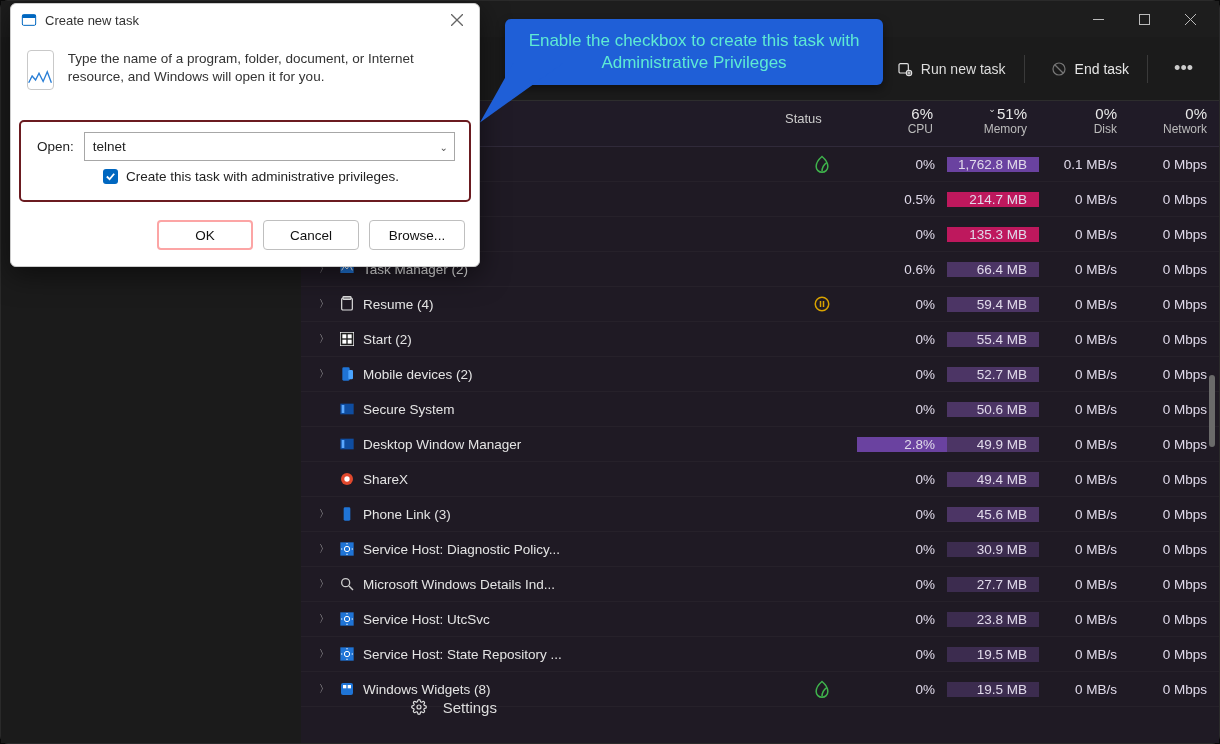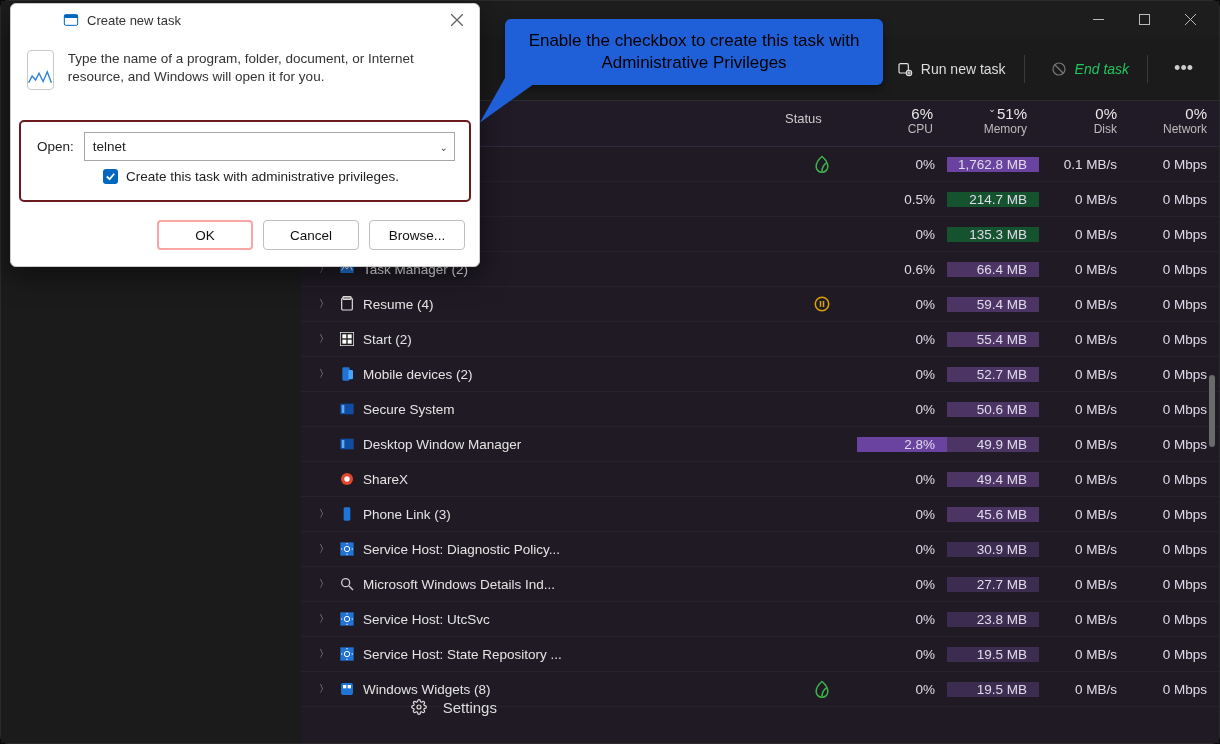--- a/index.html
+++ b/index.html
@@ -76,21 +76,21 @@
     background:#1b1b1b;
     border-bottom:1px solid #2d2d2d;
   }
   .tb-btn {
     display:flex; align-items:center; gap:8px;
     color:#ddd; font-size:14px; cursor:pointer;
     padding:6px 8px;
     border-right:1px solid #3a3a3a;
     padding-right:18px;
   }
-  .tb-btn.disabled { color:#22c55e;font-style:italic; }
+  .tb-btn.disabled { color:#e5e5e5; }
   .tb-btn:last-of-type{border-right:none}
   .tb-more { color:#ccc; font-size:18px; padding:0 8px; cursor:pointer;}
 
   
   .col-headers {
     display:flex;
     background:#201b27;
     border-bottom:1px solid #302a3a;
     font-size:13px;
     color:#ccc;
@@ -117,21 +117,21 @@
     white-space:nowrap; overflow:hidden; text-overflow:ellipsis;
   }
   .expander { width:12px; color:#ccc; font-size:10px;}
   .no-exp { width:12px; }
   .proc-icon{ width:16px; height:16px; display:inline-flex; align-items:center; justify-content:center; font-size:13px;}
   .pr-status{ width:70px; display:flex; align-items:center; justify-content:center;}
   .pr-num { width:90px; text-align:right; padding-right:12px; color:#e0daea;}
   .pr-mem-cell{ width:92px; text-align:right; padding-right:12px; }
   .mem-bg-1{ background:#3c2c4f; }
   .mem-bg-2{ background:#4c3565; }
-  .mem-bg-3{ background:#14532d; }
+  .mem-bg-3{ background:#be185d; }
   .mem-bg-4{ background:#6a42a0; }
   .cpu-bg-hi{ background:#6a42a0; }
 
   .scrollbar-thumb {
     position:absolute;
     right:4px;
     top:228px;
     width:6px; height:72px;
     background:#6a6a6a;
     border-radius:3px;
@@ -148,21 +148,20 @@
     box-shadow:0 8px 28px rgba(0,0,0,0.5);
     color:#222;
     font-size:13.5px;
     z-index:50;
   }
   .dlg-title{
     display:flex; align-items:center;
     height:32px;
     padding:0 8px 0 10px;
     gap:8px;
-    margin-left:42px;
   }
   .dlg-title .t{ flex:1; color:#333; font-size:13px;}
   .dlg-x{ width:28px; height:24px; display:flex; align-items:center; justify-content:center; color:#777; cursor:pointer; font-size:15px;}
   .dlg-body { padding:14px 16px 4px 16px;}
   .dlg-desc { display:flex; gap:14px; align-items:flex-start; margin-bottom:26px;}
   .dlg-run-icon{ width:40px; height:40px; border:1px solid #c9c9c9; border-radius:4px; display:flex; align-items:flex-end; justify-content:center; background:#fff; overflow:hidden;}
   .dlg-desc-text{ color:#333; line-height:1.35;}
   .open-row { display:flex; align-items:center; gap:10px; padding:4px 14px 0 14px;}
   .open-label{ color:#222; padding-left:2px;}
   .open-field{
@@ -195,21 +194,21 @@
     color:#111; cursor:pointer;
   }
   .dlg-btn.ok{ border:2px solid #fca5a5; }
 
   
   .callout {
     position:absolute;
     left:505px; top:19px;
     width:378px;
     background:#1f5fd7;
-    color:#000000;
+    color:#5eead4;
     border-radius:6px;
     padding:11px 18px;
     text-align:center;
     font-size:17px;
     line-height:1.28;
     z-index:60;
     box-shadow:0 4px 10px rgba(0,0,0,0.4);
   }
   .callout::after{
     content:"";

